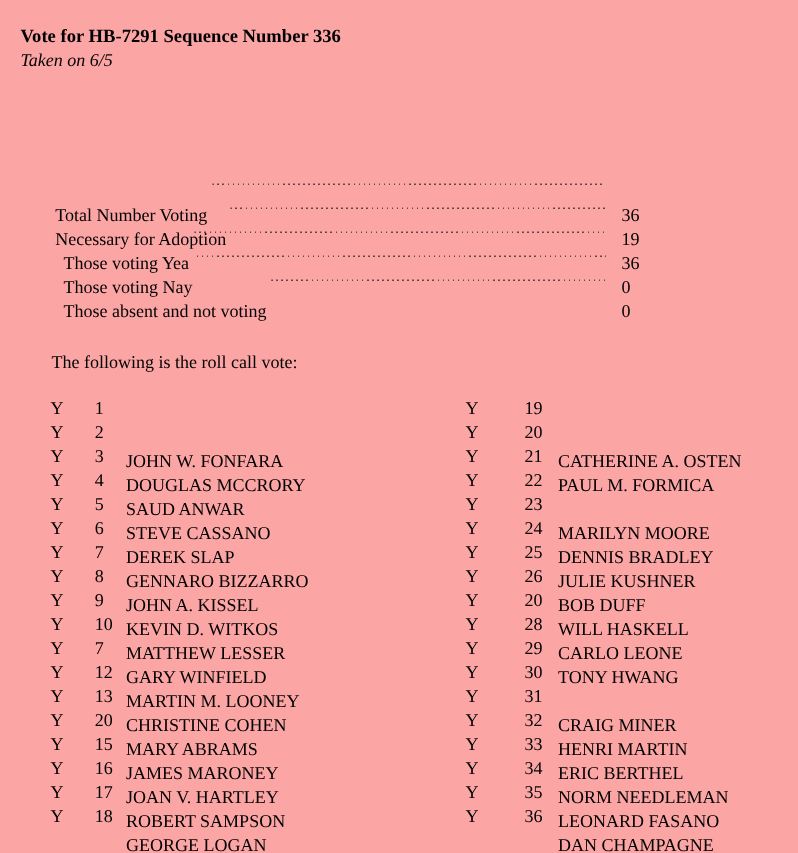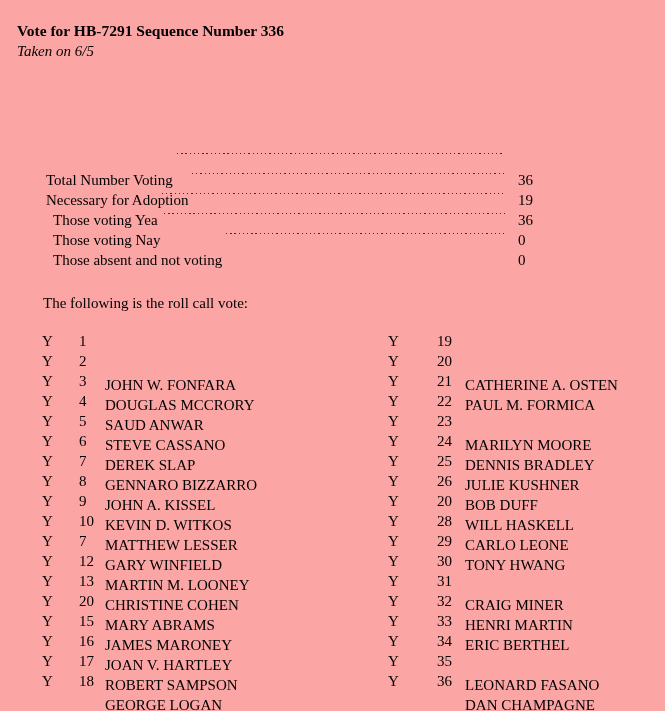--- a/index.html
+++ b/index.html
@@ -244,20 +244,21 @@
     <span class="rc-name">HENRI MARTIN</span>
   </div>
         <div class="rc-row">
     <span class="rc-vote">Y</span>
     <span class="rc-num">32</span>
     <span class="rc-name">ERIC BERTHEL</span>
   </div>
         <div class="rc-row">
     <span class="rc-vote">Y</span>
     <span class="rc-num">33</span>
+    <span class="rc-name">NORM NEEDLEMAN</span>
   </div>
         <div class="rc-row">
     <span class="rc-vote">Y</span>
     <span class="rc-num">34</span>
     <span class="rc-name">LEONARD FASANO</span>
   </div>
         <div class="rc-row">
     <span class="rc-vote">Y</span>
     <span class="rc-num">35</span>
     <span class="rc-name">DAN CHAMPAGNE</span>

